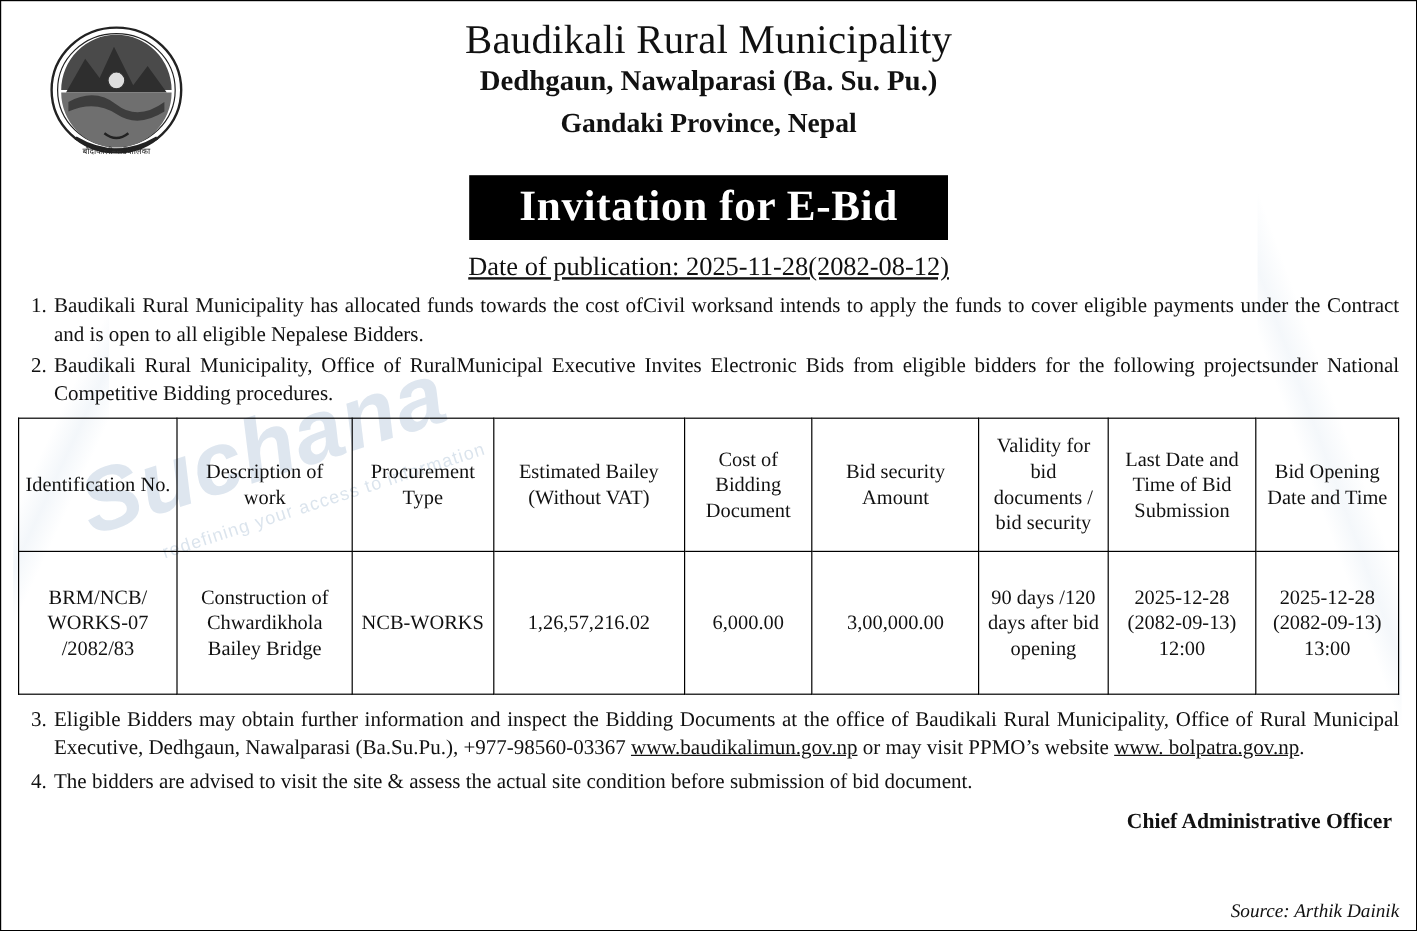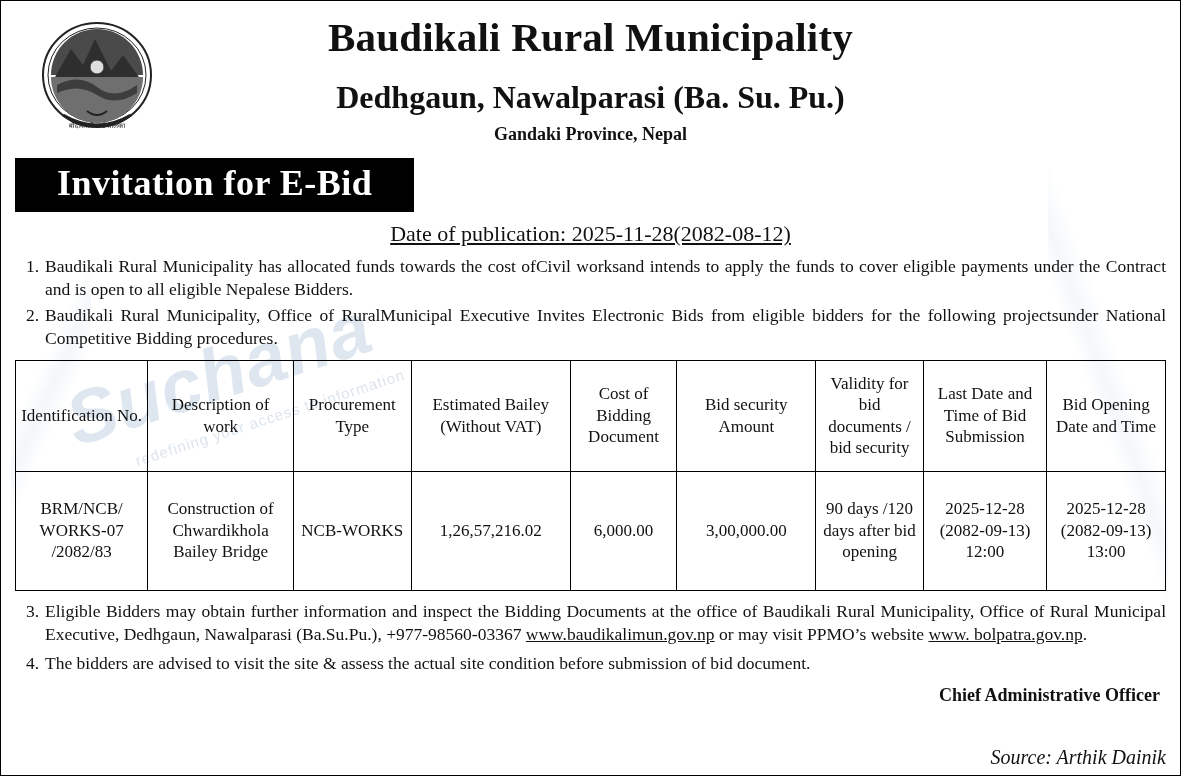--- a/index.html
+++ b/index.html
@@ -86,48 +86,48 @@
   .emblem {
     position: absolute;
     left: 22px;
     top: 8px;
     width: 120px;
     height: 125px;
   }
   .emblem svg { display:block; }
 
   .org-title {
-    font-size: 41px;
-    font-weight: bold;
+    font-size: 34px;
+    font-weight: normal;
     line-height: 1.12;
     letter-spacing: 0.2px;
     padding-top: 8px;
   }
   .org-sub1 {
     font-size: 33px;
     font-weight: bold;
     line-height: 1.22;
     margin-top: 2px;
   }
   .org-sub2 {
-    font-size: 32px;
+    font-size: 24px;
     font-weight: bold;
     line-height: 1.3;
-    margin-top: 16px;
+    margin-top: 0;
   }
   .org-sub3 {
-    font-size: 18px;
+    font-size: 23px;
     font-weight: bold;
     line-height: 1.3;
     margin-top: 4px;
   }
 
   .banner-wrap {
-    margin-top: 12px;
-    text-align: left;
+    margin-top: 28px;
+    text-align: center;
   }
   .banner {
     display: inline-block;
     background: #000000;
     color: #ffffff;
     font-size: 36px;
     font-weight: bold;
     padding: 5px 42px 9px 42px;
     letter-spacing: 0.5px;
     line-height: 1.12;
@@ -223,21 +223,21 @@
     font-size: 18px;
     font-weight: bold;
     margin-top: 10px;
     padding-right: 6px;
   }
 
   .source {
     position: absolute;
     right: 14px;
     bottom: 6px;
-    font-size: 20px;
+    font-size: 16px;
     font-style: italic;
     z-index: 3;
   }
 </style>
 </head>
 <body>
 
 <div class="page">
 
   <div class="wm-shape left"></div>

